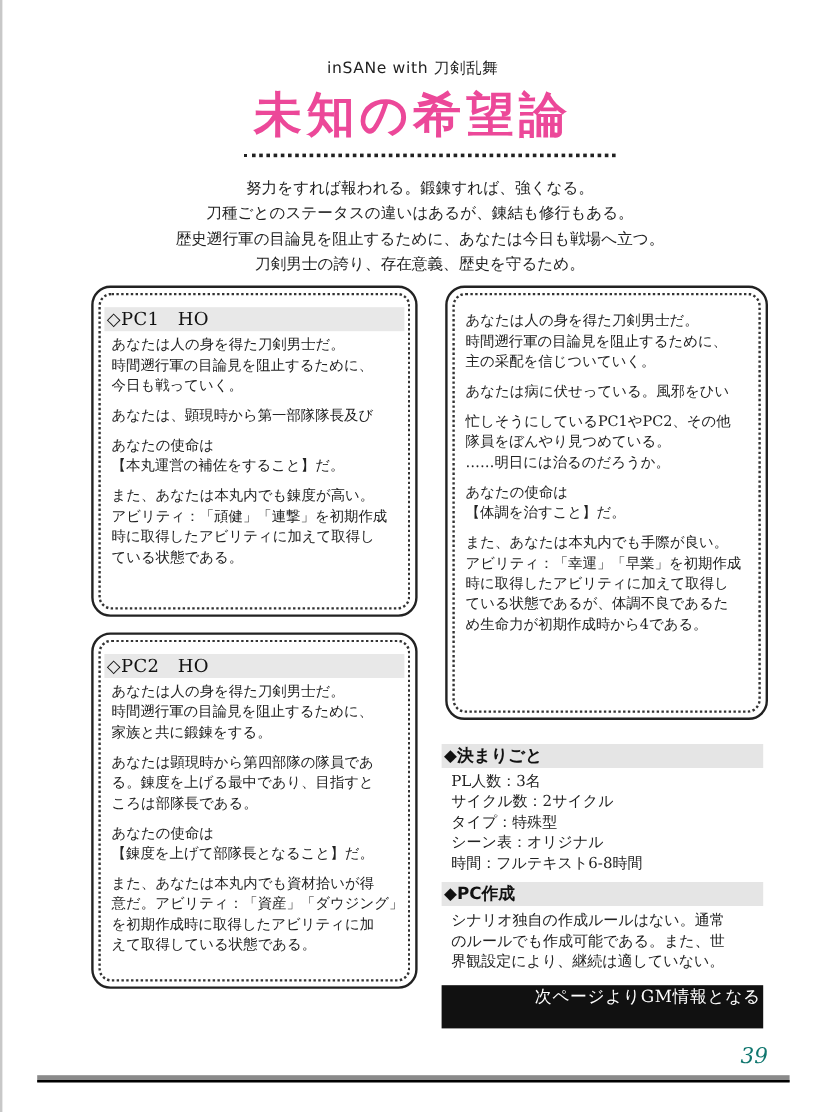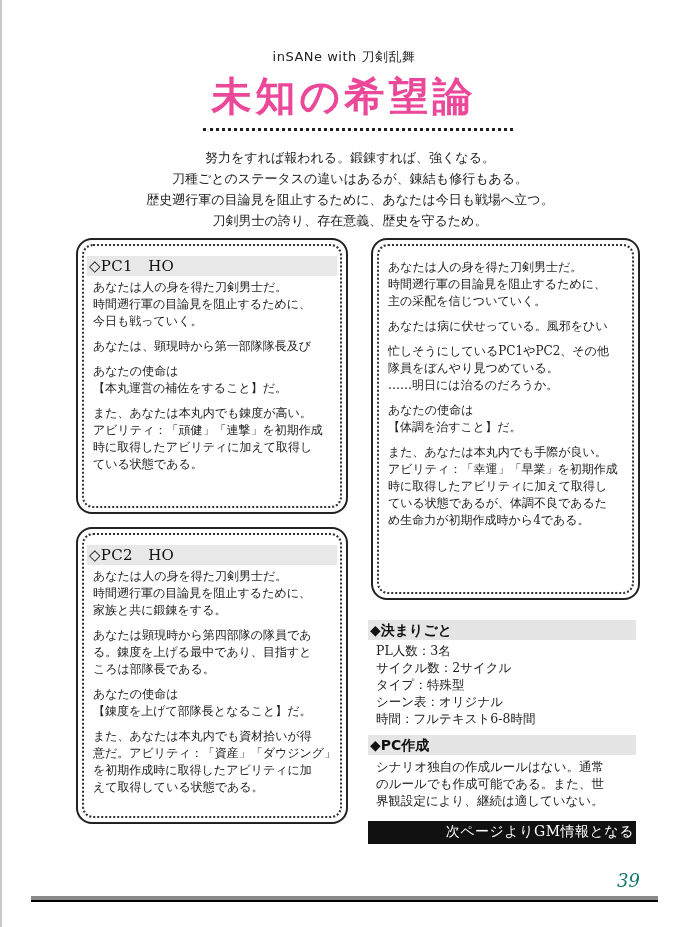--- a/index.html
+++ b/index.html
@@ -43,21 +43,21 @@
   .section-head {
     position: absolute; left: 368px; width: 268px; background: #e5e5e5;
     font-family: "DejaVu Sans", sans-serif; font-weight: bold; font-size: 14px; line-height: 20px;
     padding-left: 2px; box-sizing: border-box; color: #111;
   }
   .section-body {
     position: absolute; left: 376px; font-size: 12.5px; line-height: 17px; color: #222;
   }
   .section-body div { white-space: nowrap; }
   .next-page {
-    position: absolute; left: 368px; top: 821px; width: 268px; height: 23px; background: #111; color: #fff;
+    position: absolute; left: 368px; top: 821px; width: 268px; height: 36px; background: #111; color: #fff;
     font-size: 14px; line-height: 20px; text-align: right; padding-right: 2px; box-sizing: border-box;
     letter-spacing: 0.5px;
   }
   .page-num { position: absolute; top: 870px; left: 617px; font-size: 18px; color: #0f766e; font-style: italic; }
   .footer-rule { position: absolute; top: 896px; left: 31px; width: 627px; height: 4px; background: #8a8a8a; border-bottom: 2px solid #000; }
 </style>
 </head>
 <body>
 
 <div class="left-edge"></div>

